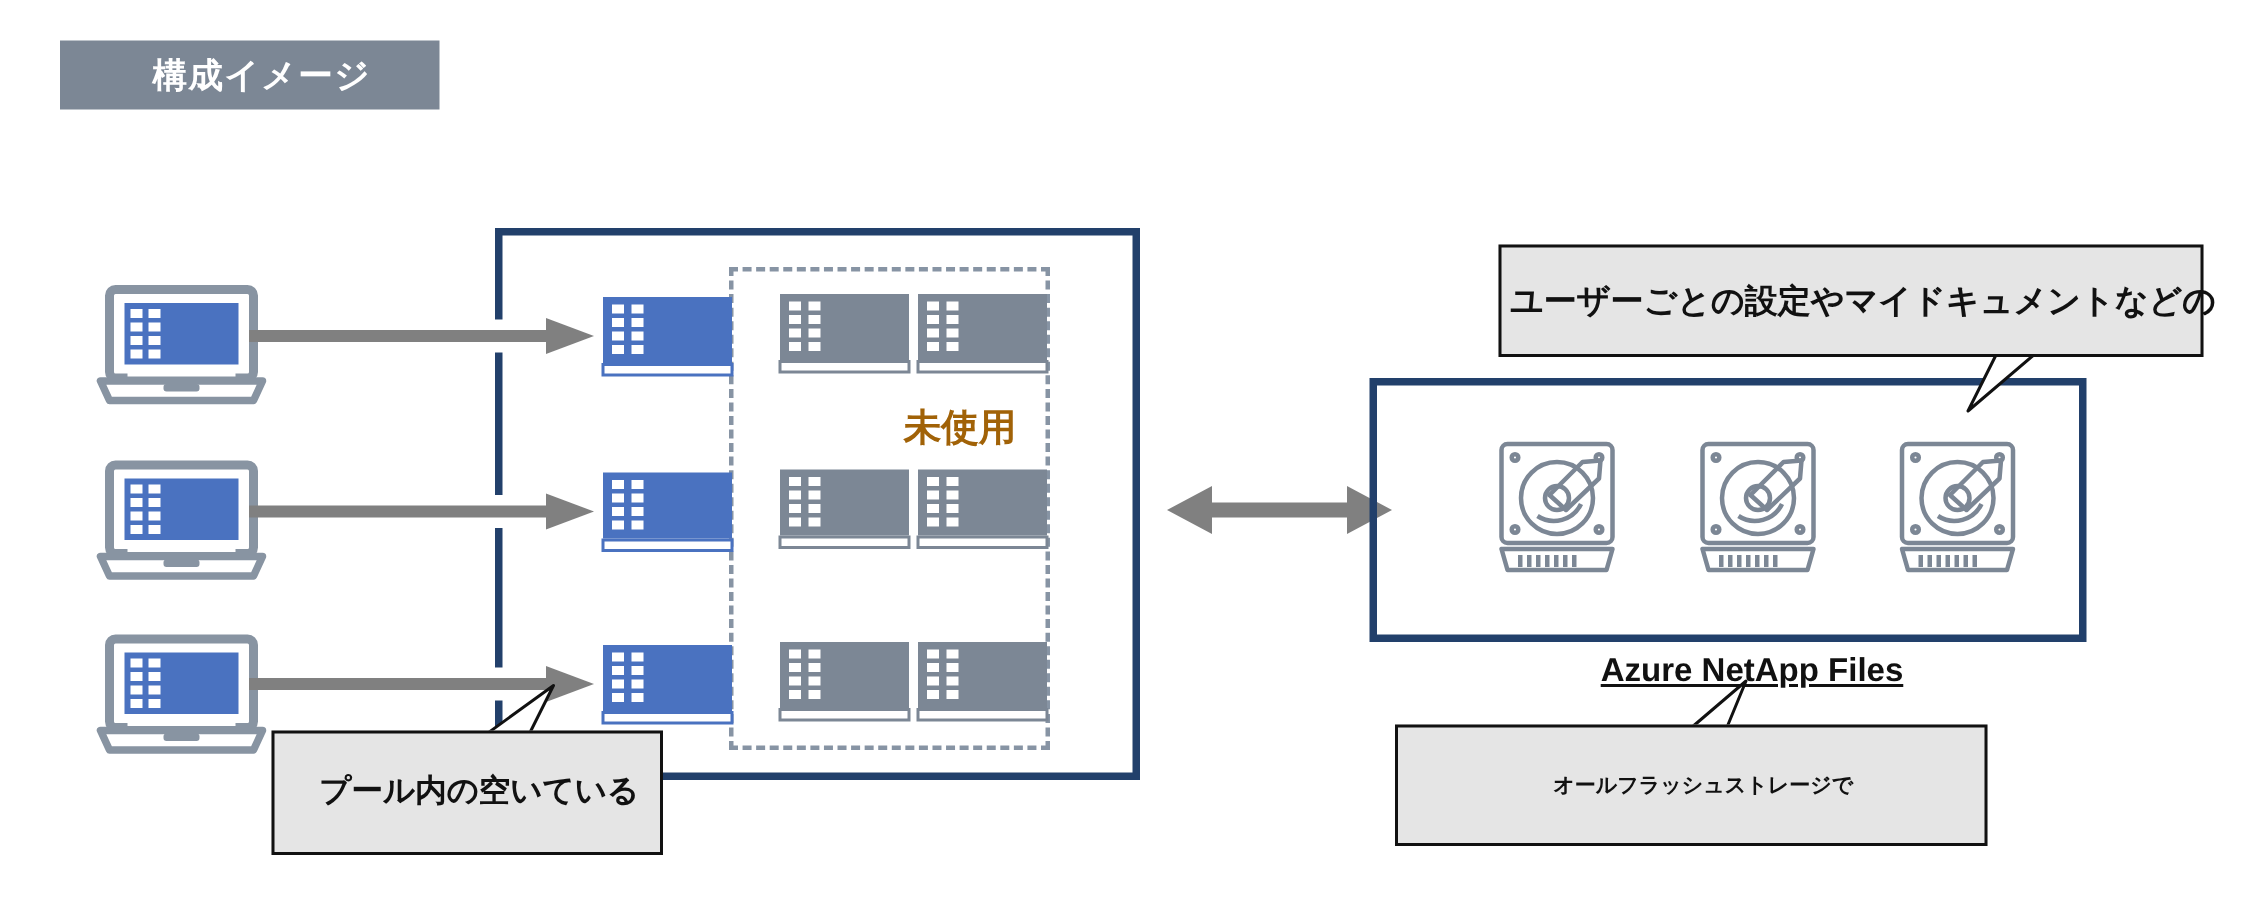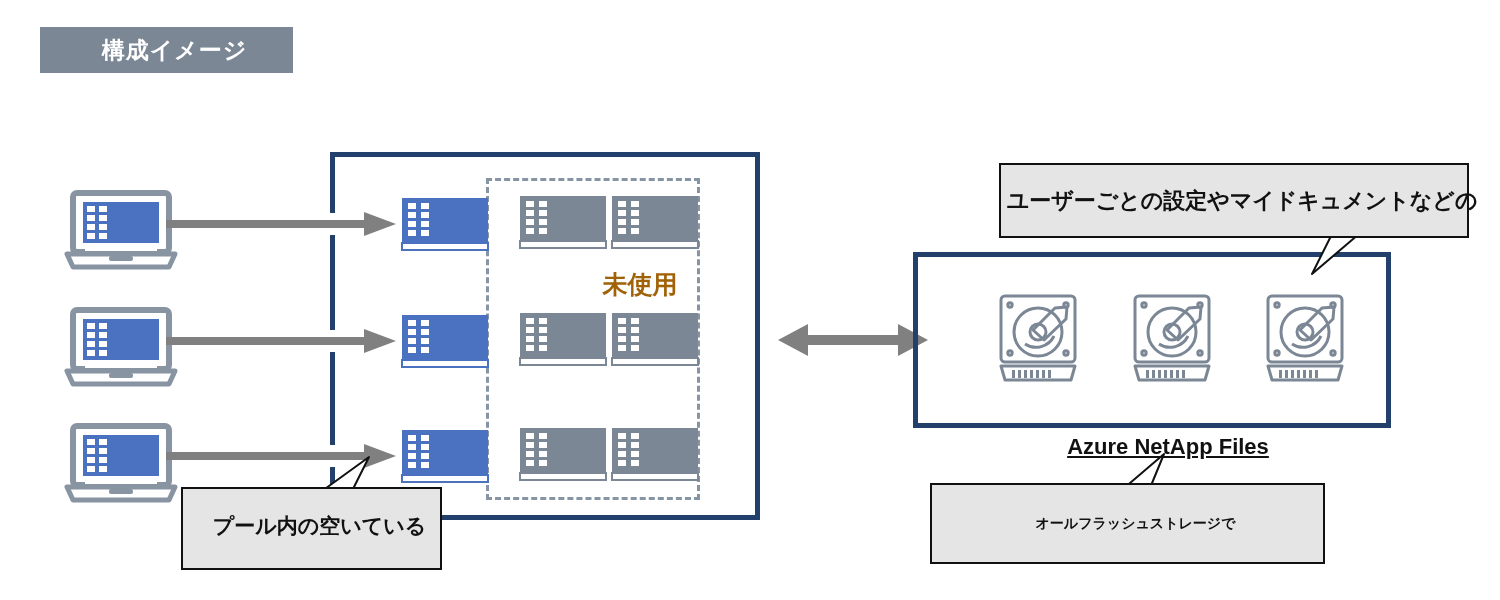--- a/index.html
+++ b/index.html
@@ -99,21 +99,21 @@
 
   
   .callout{
     background:#e5e5e5;border:2px solid #111111;box-sizing:border-box;
     display:flex;flex-direction:column;align-items:center;justify-content:center;
   }
   .callout .line{
     font-weight:bold;color:#111111;white-space:nowrap;line-height:1.34;
   }
 
-  #callout-client{left:181px;top:487px;width:261px;height:83px;font-family:Liberation Mono, monospace;}
+  #callout-client{left:181px;top:487px;width:261px;height:83px;}
   #callout-client .line{font-size:21px;}
 
   #callout-profile{left:999px;top:163px;width:470px;height:75px;}
   #callout-profile .line{font-size:22px;}
 
   #callout-anf{left:930px;top:483px;width:395px;height:81px;}
   #callout-anf .line{font-size:14px;}
 
   
   .tail{pointer-events:none;}

